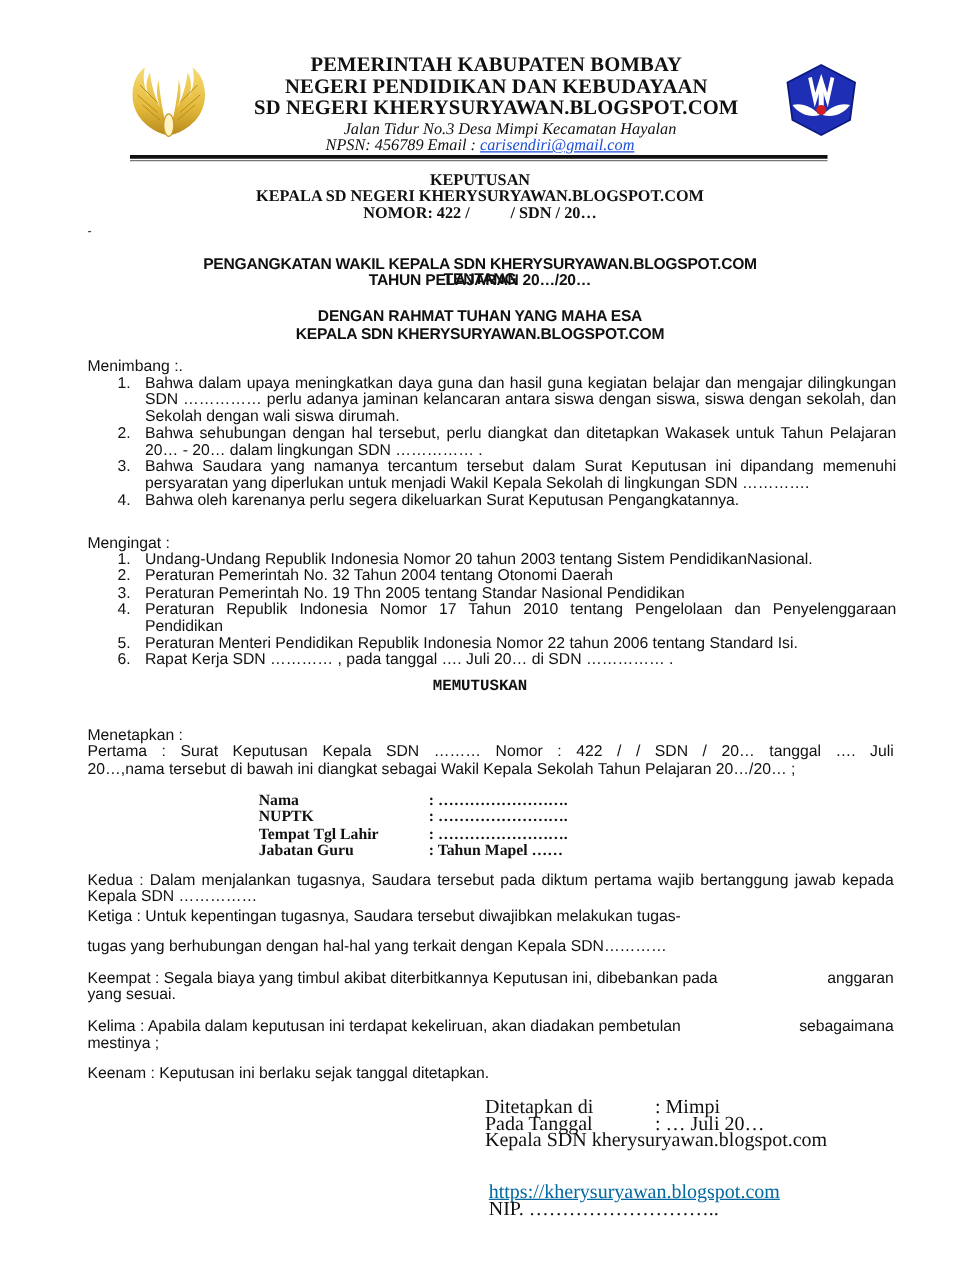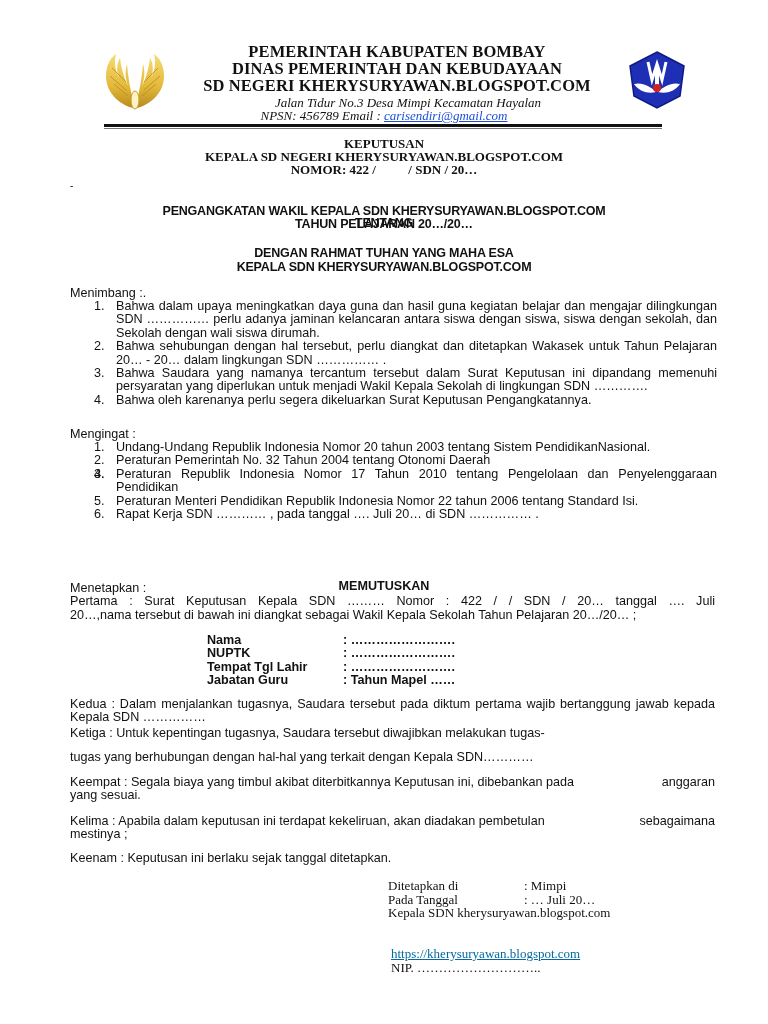--- a/index.html
+++ b/index.html
@@ -26,26 +26,26 @@
     .ttl-sans { font-family: "Liberation Sans", sans-serif; font-weight: bold; font-size: 12.5px; line-height: 14px; letter-spacing: -0.2px; }
 
     
     .body { font-family: "Liberation Sans", sans-serif; font-size: 12.6px; line-height: 13.4px; }
     .list { position: absolute; left: 72px; width: 645px; }
     .li { position: relative; padding-left: 44px; text-align: justify; }
     .li .num { position: absolute; left: 22px; top: 0; }
     .just { text-align: justify; text-align-last: left; }
     .just-full { text-align: justify; text-align-last: justify; }
 
-    .kv { font-family: Liberation Sans, sans-serif; font-weight: bold; font-size: 12.6px; line-height: 13.4px; }
+    .kv { font-family: Liberation Serif, serif; font-weight: bold; font-size: 12.6px; line-height: 13.4px; }
     .kv-row { height: 13.4px; position: relative; }
     .kv-key { position: absolute; left: 0; }
     .kv-val { position: absolute; left: 136px; white-space: nowrap; }
 
-    .sign { font-family: "Liberation Serif", serif; font-size: 13px; line-height: 13.5px; }
+    .sign { font-family: "Liberation Serif", serif; font-size: 16px; line-height: 13.5px; }
     .sign-row { position: relative; height: 13.5px; white-space: nowrap; }
     .sign-key { position: absolute; left: 0; }
     .sign-val { position: absolute; left: 136px; }
     .link { color: #0369a1; text-decoration: underline; }
 
     .gap-row { white-space: nowrap; }
   </style>
 </head>
 <body>
 
@@ -71,21 +71,21 @@
     <path d="M31 2 L58 16 L54 46 L31 58 L8 46 L4 16 Z" fill="#1f2fb5" stroke="#0d1a80" stroke-width="1.5"></path>
     <path d="M22 12 L26 30 L31 14 L36 30 L40 12" stroke="#ffffff" stroke-width="3" fill="none"></path>
     <rect x="29" y="18" width="4" height="18" fill="#ffffff"></rect>
     <path d="M8 34 C16 32 24 36 30 42 C22 44 14 42 8 34 Z" fill="#ffffff"></path>
     <path d="M54 34 C46 32 38 36 32 42 C40 44 48 42 54 34 Z" fill="#ffffff"></path>
     <circle cx="31" cy="38" r="4" fill="#d32020"></circle>
   </svg>
 </div>
 
 <div class="abs center hdr-line" style="top:43px;">PEMERINTAH KABUPATEN BOMBAY</div>
-<div class="abs center hdr-line" style="top:60px;">DINAS PEMERINTAH DAN KEBUDAYAAN</div>
+<div class="abs center hdr-line" style="top:60px;">NEGERI PENDIDIKAN DAN KEBUDAYAAN</div>
 <div class="abs center hdr-line" style="top:77px;">SD NEGERI KHERYSURYAWAN.BLOGSPOT.COM</div>
 <div class="abs center hdr-sub" style="top:95px;padding-left:48px;">Jalan Tidur No.3 Desa Mimpi Kecamatan Hayalan</div>
 <div class="abs center hdr-sub" style="top:108px;">
   <span>NPSN: 456789 Email : </span><a>carisendiri@gmail.com</a>
 </div>
 <div class="abs divider"></div>
 <div class="abs divider2"></div>
 
 <div class="abs center ttl-serif" style="top:137px;">KEPUTUSAN</div>
 <div class="abs center ttl-serif" style="top:150px;">KEPALA SD NEGERI KHERYSURYAWAN.BLOGSPOT.COM</div>
@@ -103,27 +103,27 @@
   <div class="li"><span class="num">1.</span><span>Bahwa dalam upaya meningkatkan daya guna dan hasil guna kegiatan belajar dan mengajar dilingkungan SDN  ……………  perlu adanya jaminan kelancaran antara siswa dengan siswa, siswa dengan sekolah, dan Sekolah dengan wali siswa dirumah.</span></div>
   <div class="li"><span class="num">2.</span><span>Bahwa sehubungan dengan hal tersebut, perlu diangkat dan ditetapkan Wakasek untuk Tahun Pelajaran 20… - 20…  dalam lingkungan SDN …………… .</span></div>
   <div class="li"><span class="num">3.</span><span>Bahwa Saudara yang namanya tercantum tersebut dalam Surat Keputusan ini dipandang memenuhi persyaratan yang diperlukan untuk menjadi Wakil Kepala Sekolah di lingkungan SDN ………….</span></div>
   <div class="li"><span class="num">4.</span><span>Bahwa oleh karenanya perlu segera dikeluarkan Surat Keputusan Pengangkatannya.</span></div>
 </div>
 
 <div class="abs body" style="top:428px; left:70px;">Mengingat  :</div>
 <div class="list body" style="top:441px;">
   <div class="li"><span class="num">1.</span><span>Undang-Undang Republik Indonesia Nomor 20 tahun 2003 tentang Sistem PendidikanNasional.</span></div>
   <div class="li"><span class="num">2.</span><span>Peraturan Pemerintah No. 32 Tahun 2004 tentang Otonomi Daerah</span></div>
-  <div class="li"><span class="num">3.</span></div>
+  <div class="li"><span class="num">3.</span><span>Peraturan Pemerintah No. 19 Thn 2005 tentang Standar Nasional Pendidikan</span></div>
   <div class="li"><span class="num">4.</span><span>Peraturan Republik Indonesia Nomor 17 Tahun 2010 tentang Pengelolaan  dan  Penyelenggaraan Pendidikan</span></div>
   <div class="li"><span class="num">5.</span><span>Peraturan Menteri Pendidikan Republik Indonesia Nomor 22 tahun 2006 tentang Standard Isi.</span></div>
   <div class="li"><span class="num">6.</span><span>Rapat Kerja SDN …………   , pada tanggal …. Juli 20… di SDN ……………  .</span></div>
 </div>
 
-<div class="abs center body bold" style="top:580px;">MEMUTUSKAN</div>
+<div class="abs center body bold" style="top:543px;font-family:Liberation Mono, monospace;">MEMUTUSKAN</div>
 <div class="abs body" style="top:582px; left:70px;">Menetapkan  :</div>
 <div class="abs body just-full" style="top:595px; left:70px; width:645px; white-space:nowrap;">
   <span style="display:block; width:645px; text-align:justify; text-align-last:justify; white-space:normal;">Pertama : Surat Keputusan Kepala SDN ……… Nomor : 422 /     /  SDN  /  20…  tanggal  ….  Juli</span>
 </div>
 <div class="abs body" style="top:609px; left:70px;">20…,nama tersebut di bawah ini diangkat sebagai Wakil Kepala Sekolah Tahun Pelajaran 20…/20… ;</div>
 
 <div class="abs kv" style="top:634px; left:207px; width:300px;">
   <div class="kv-row">
       <span class="kv-key">Nama</span>
       <span class="kv-val">: …………………….</span>

